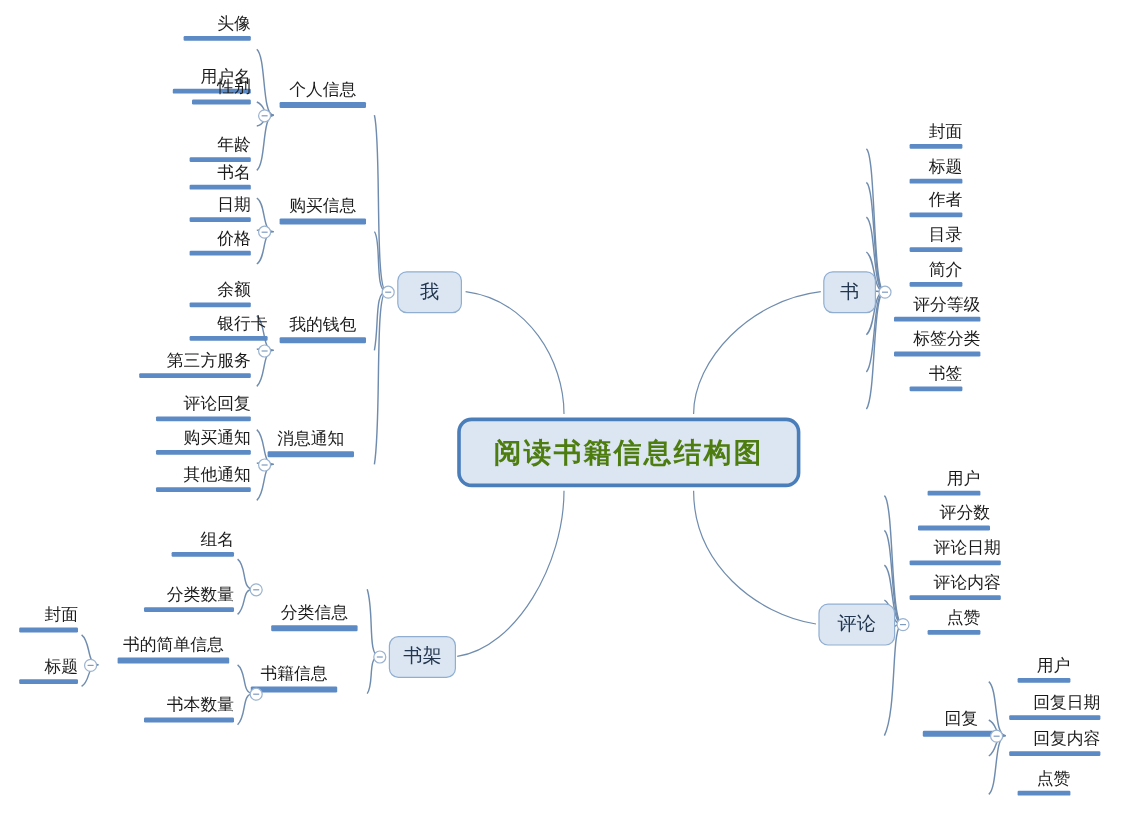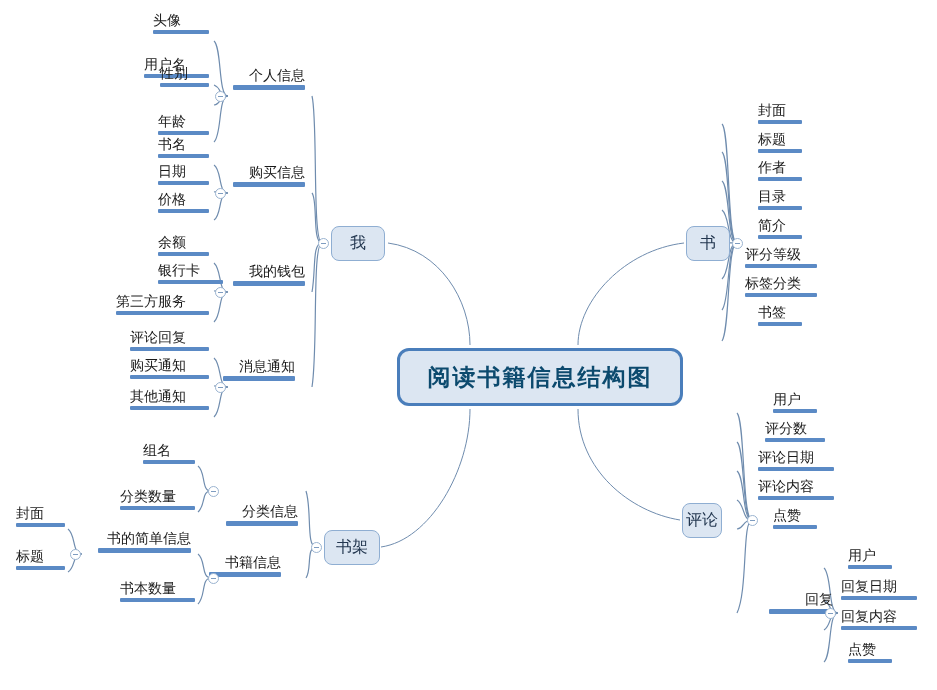--- a/index.html
+++ b/index.html
@@ -14,26 +14,25 @@
   #wires{position:absolute;left:0;top:0;width:937px;height:690px;pointer-events:none;}
 
   
   .root-node{
     position:absolute;
     box-sizing:border-box;
     background:#dce6f2;
     border:3px solid #4a7ebb;
     border-radius:12px;
     display:flex;align-items:center;justify-content:center;
-    color:#0c4a6e;
+    color:#4d7c0f;
     font-size:23px;
     font-weight:bold;
     letter-spacing:2px;
     white-space:nowrap;
-    margin-left:16px;
   }
 
   
   .branch-node{
     position:absolute;
     box-sizing:border-box;
     background:#dce6f2;
     border:1px solid #8faed2;
     border-radius:8px;
     display:flex;align-items:center;justify-content:center;
@@ -57,22 +56,22 @@
     height:4px;
     background:#5b8ac5;
     margin-top:3px;
     border-radius:1px;
   }
   .topic.head .bar{height:5px;background:#5b8ac5;}
   .topic.head{font-size:14px;}
   .topic.leaf{font-size:14px;}
 
   
-  .al-l .txt{text-align:right;}
-  .al-c .txt{text-align:left;}
+  .al-l .txt{text-align:center;}
+  .al-c .txt{text-align:right;}
 
   
   .toggle{
     position:absolute;
     width:11px;height:11px;
     box-sizing:border-box;
     border:1px solid #9ab3d0;
     border-radius:50%;
     background:#ffffff;
   }
@@ -202,21 +201,21 @@
 
   <div class="branch-node" style="left:331px;top:226px;width:54px;height:35px;">我</div>
   <div class="toggle" style="left:318px;top:238px;"></div>
 
   <div class="branch-node" style="left:324px;top:530px;width:56px;height:35px;">书架</div>
   <div class="toggle" style="left:311px;top:542px;"></div>
 
   <div class="branch-node" style="left:686px;top:226px;width:44px;height:35px;">书</div>
   <div class="toggle" style="left:732px;top:238px;"></div>
 
-  <div class="branch-node" style="left:682px;top:503px;width:40px;height:35px;">评论</div>
+  <div class="branch-node" style="left:682px;top:503px;width:64px;height:35px;">评论</div>
   <div class="toggle" style="left:747px;top:515px;"></div>
 
   <div class="topic head al-l" style="left:230px;top:68px;width:78px;">
     <span class="txt">个人信息</span>
     <span class="bar"></span>
   </div>
   <div class="toggle" style="left:215px;top:91px;"></div>
 
   <div class="topic head al-l" style="left:230px;top:165px;width:78px;">
     <span class="txt">购买信息</span>

